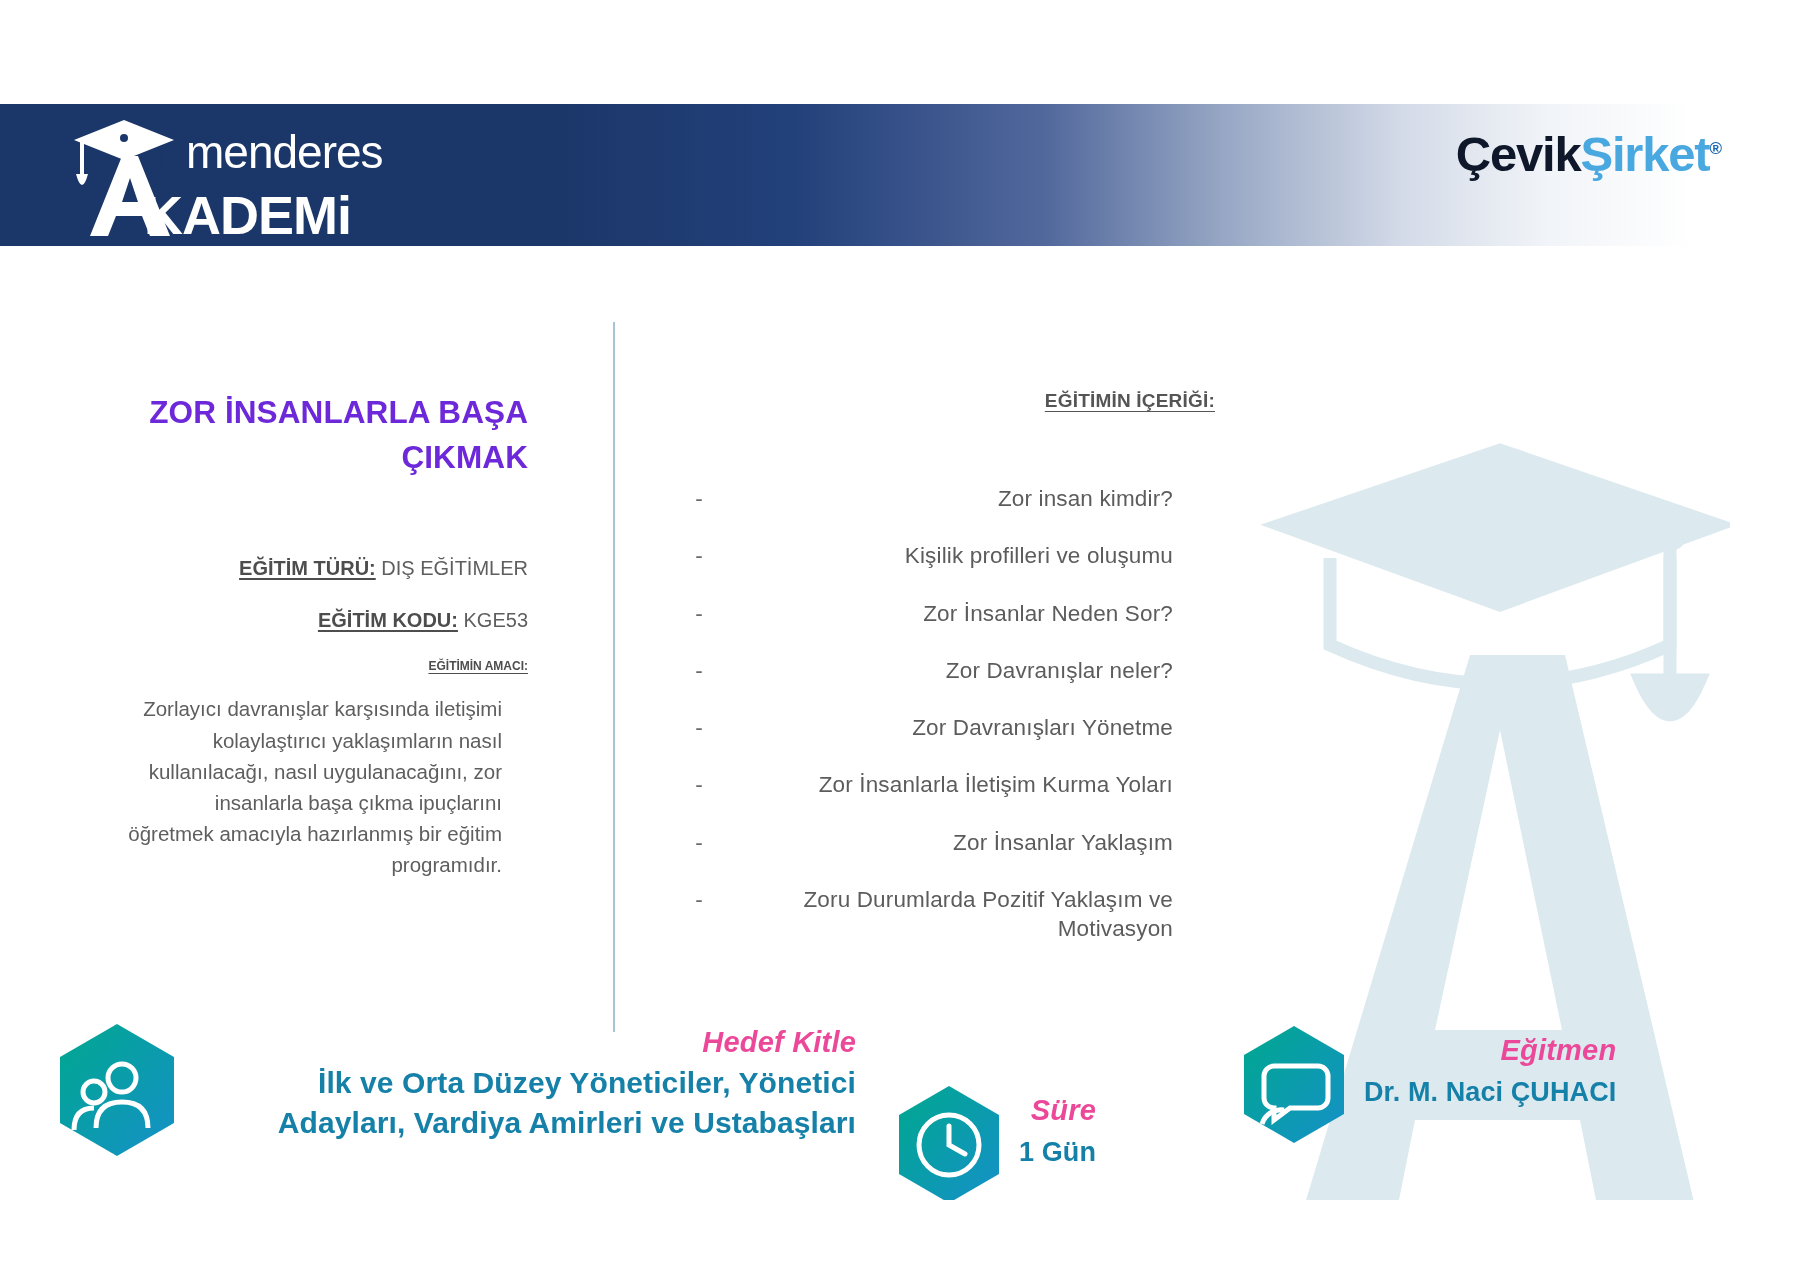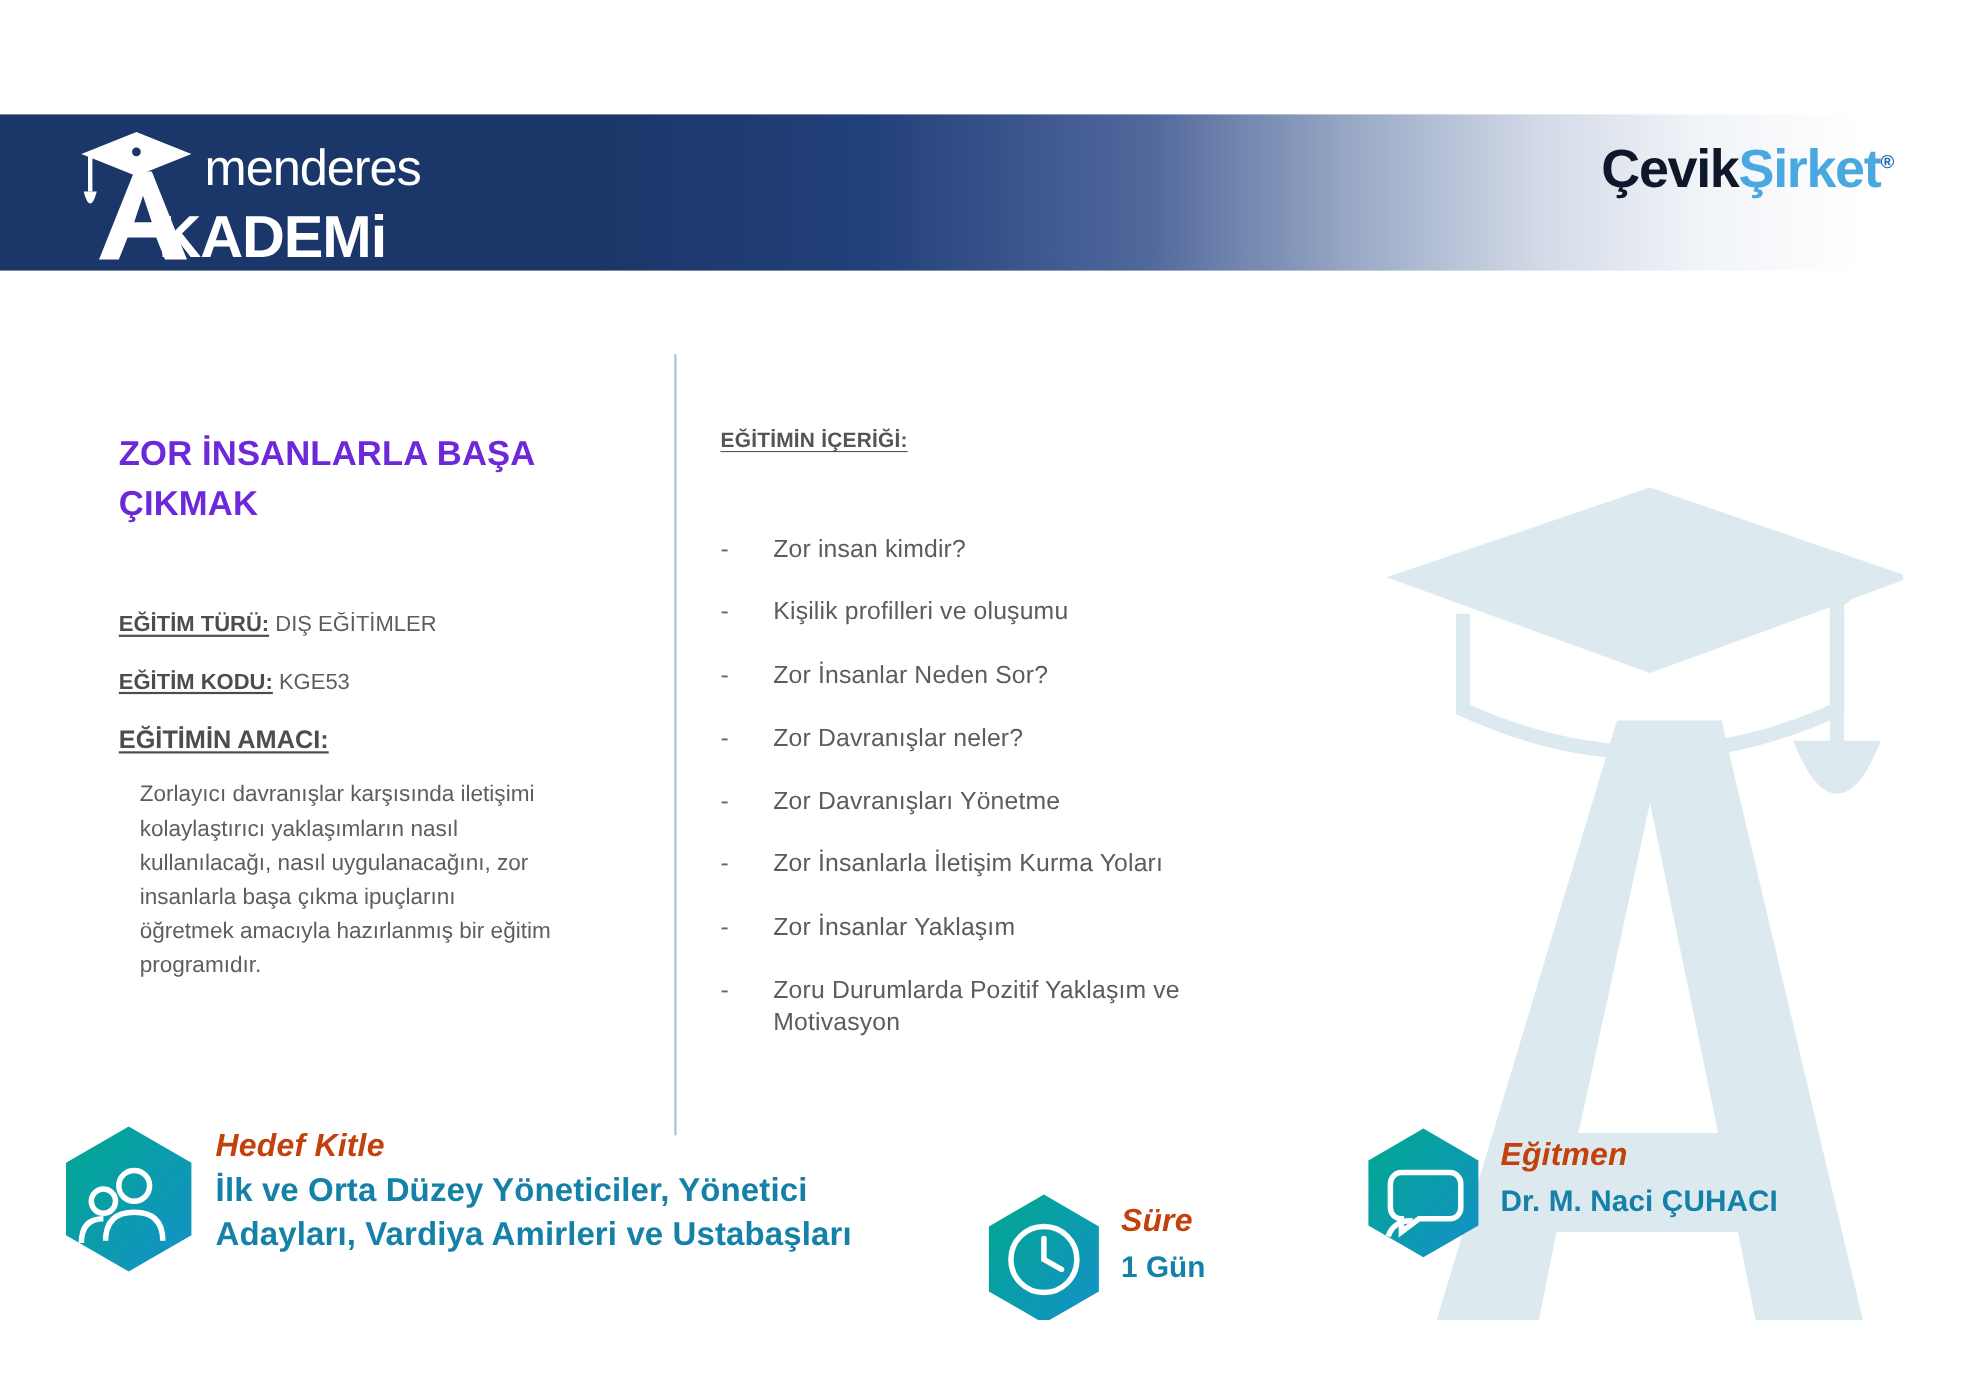--- a/index.html
+++ b/index.html
@@ -7,20 +7,21 @@
     width: 1800px; height: 1273px;
     background: #ffffff;
     font-family: "Liberation Sans", sans-serif;
     overflow: hidden;
   }
   #page {
     position: relative;
     width: 1800px; height: 1200px;
     background: #ffffff;
     overflow: hidden;
+    text-align: right;
   }
 
   
   .watermark {
     position: absolute;
     right: 70px; top: 430px;
     width: 560px; height: 840px;
     pointer-events: none;
     z-index: 0;
   }
@@ -92,21 +93,21 @@
     line-height: 1.3;
   }
   .meta-key {
     font-weight: bold;
     text-decoration: underline;
     text-underline-offset: 3px;
     color: #4d4d4d;
   }
   .meta-val { font-weight: normal; color: #5e5e5e; }
   .amac-head {
-    font-size: 23px;
+    font-size: 12px;
     font-weight: bold;
     text-decoration: underline;
     text-underline-offset: 3px;
     color: #4d4d4d;
     margin-bottom: 20px;
   }
   .amac-text {
     font-size: 20.5px;
     color: #5e5e5e;
     line-height: 1.52;
@@ -157,21 +158,21 @@
   }
   .hex {
     position: relative;
     flex: 0 0 auto;
   }
   .badge-text { margin-left: 14px; }
   .badge-label {
     font-size: 29px;
     font-style: italic;
     font-weight: bold;
-    color: #c2410c;
+    color: #ec4899;
     line-height: 1.15;
     letter-spacing: 0.2px;
   }
   .badge-value {
     font-size: 27px;
     font-weight: bold;
     color: #1580a8;
     line-height: 1.32;
     letter-spacing: 0.1px;
   }

